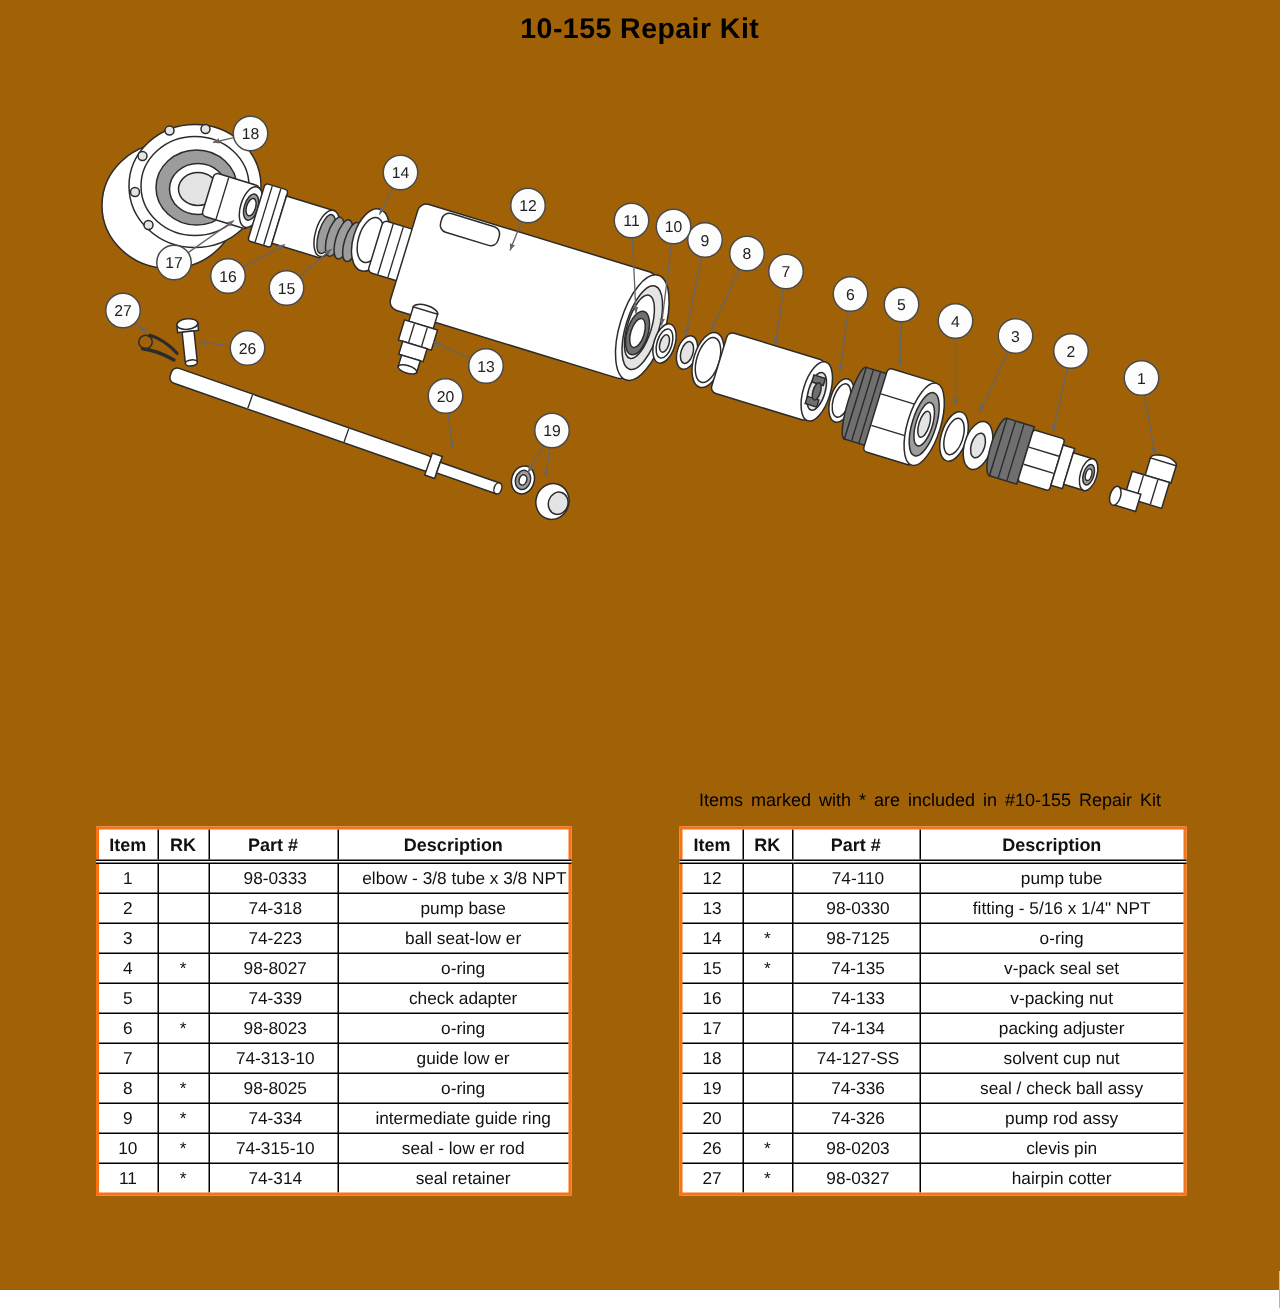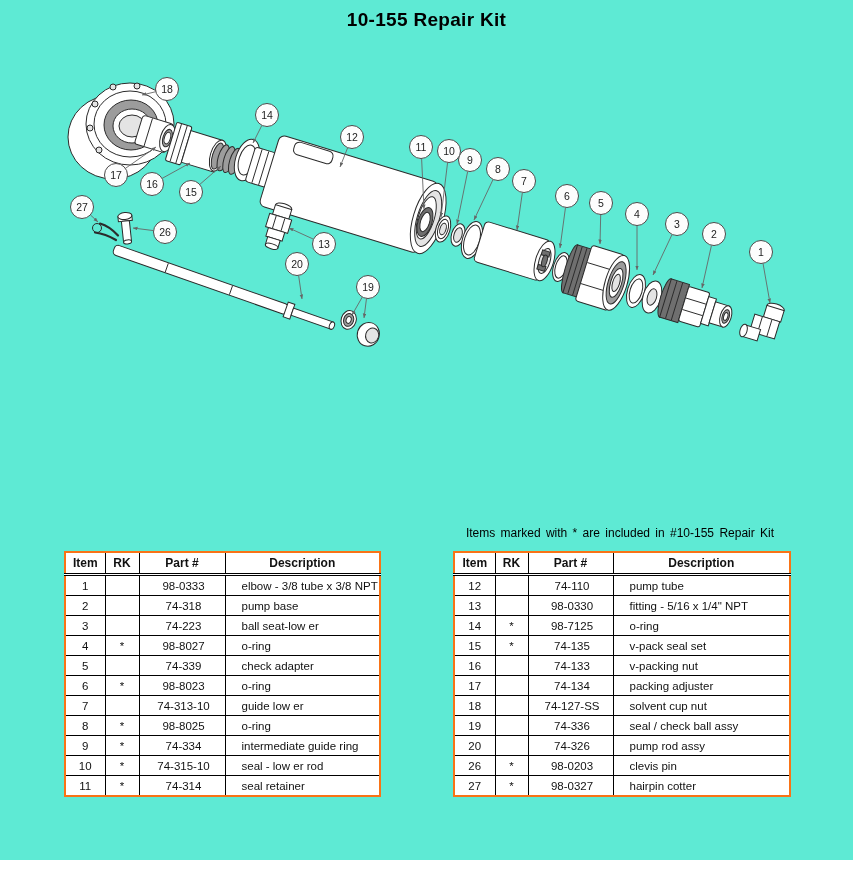--- a/index.html
+++ b/index.html
@@ -1,16 +1,16 @@
 <!DOCTYPE html>
 <html><head>
 <meta charset="utf-8">
 <style>
   html,body{margin:0;padding:0;background:#fff;}
-  .page{position:relative;width:853px;height:860px;background:#5eead4;overflow:hidden;
+  .page{position:relative;width:853px;height:860px;background:#a16207;overflow:hidden;
         font-family:"Liberation Sans","DejaVu Sans",sans-serif;color:#111;}
   .page-title{position:absolute;top:9px;left:0;width:853px;text-align:center;
         font-size:19px;font-weight:bold;letter-spacing:.3px;color:#000;}
   #diagram{position:absolute;top:0;left:0;}
   
   #parts *{stroke:#2b2b2b;stroke-width:1;fill:#fff;}
   #parts .dk{fill:#6f6f6f;}
   #parts .md{fill:#9c9c9c;}
   #parts .lt{fill:#e4e4e4;}
   #parts .nf{fill:none;}
@@ -23,21 +23,21 @@
   .kit-note{position:absolute;top:526px;left:445px;width:350px;text-align:center;
         font-size:12px;font-weight:normal;word-spacing:2px;color:#000;}
   .parts-table{position:absolute;border-collapse:collapse;table-layout:fixed;
         background:#fff;border:2px solid #f97316;}
   .parts-table th{border:1px solid #000;border-bottom:3px double #000;
         font-size:12px;font-weight:bold;height:20px;padding:0 2px;text-align:center;}
   .parts-table td{border:1px solid #000;font-size:11.5px;height:19px;padding:0 3px;
         white-space:nowrap;overflow:hidden;}
   .parts-table td.c0,.parts-table td.c1{text-align:center;}
   .parts-table td.c2{text-align:center;padding-left:6px;}
-  .parts-table td.c3{text-align:left;padding-left:16px;}
+  .parts-table td.c3{text-align:center;padding-left:16px;}
   #table-left{left:64px;top:551px;width:315px;}
   #table-right{left:453px;top:551px;width:336px;}
 </style>
 </head>
 <body>
 
 <div class="page">
 
   <div class="page-title">10-155 Repair Kit</div>
 

